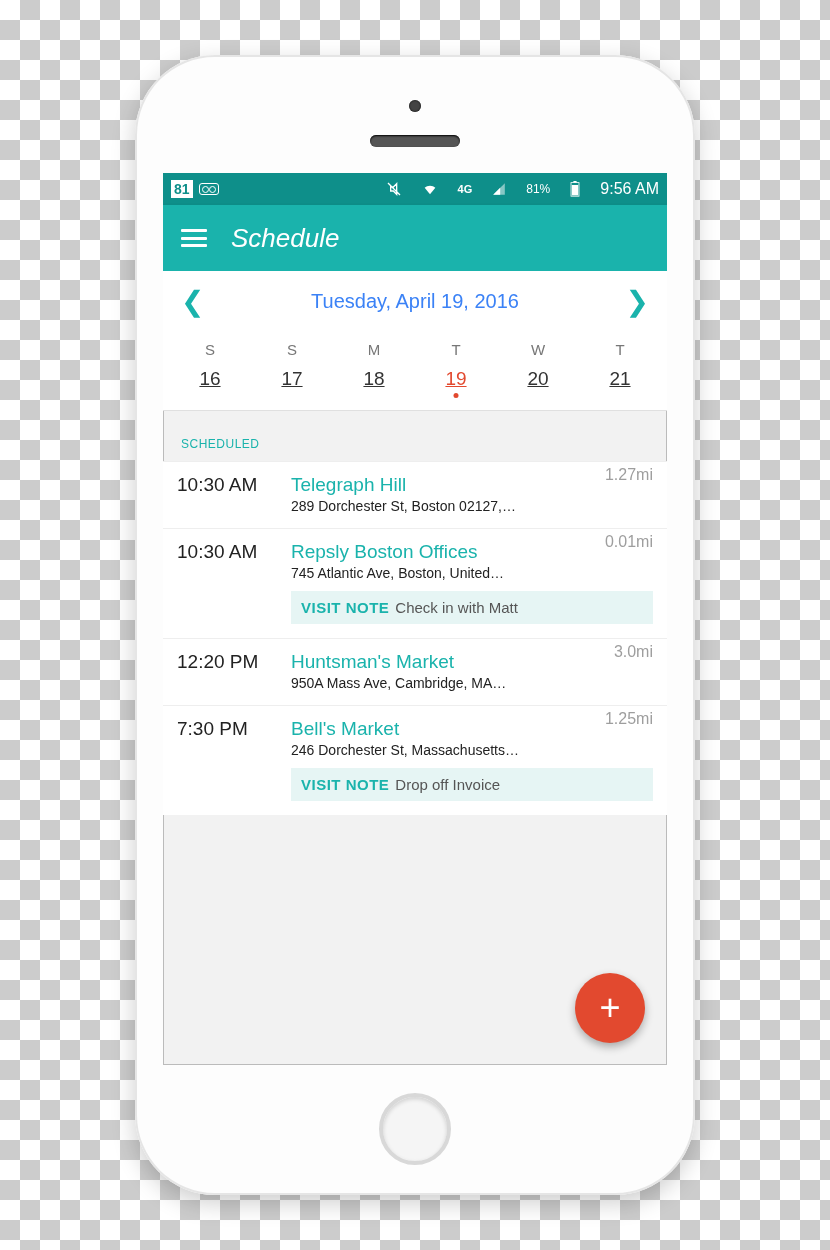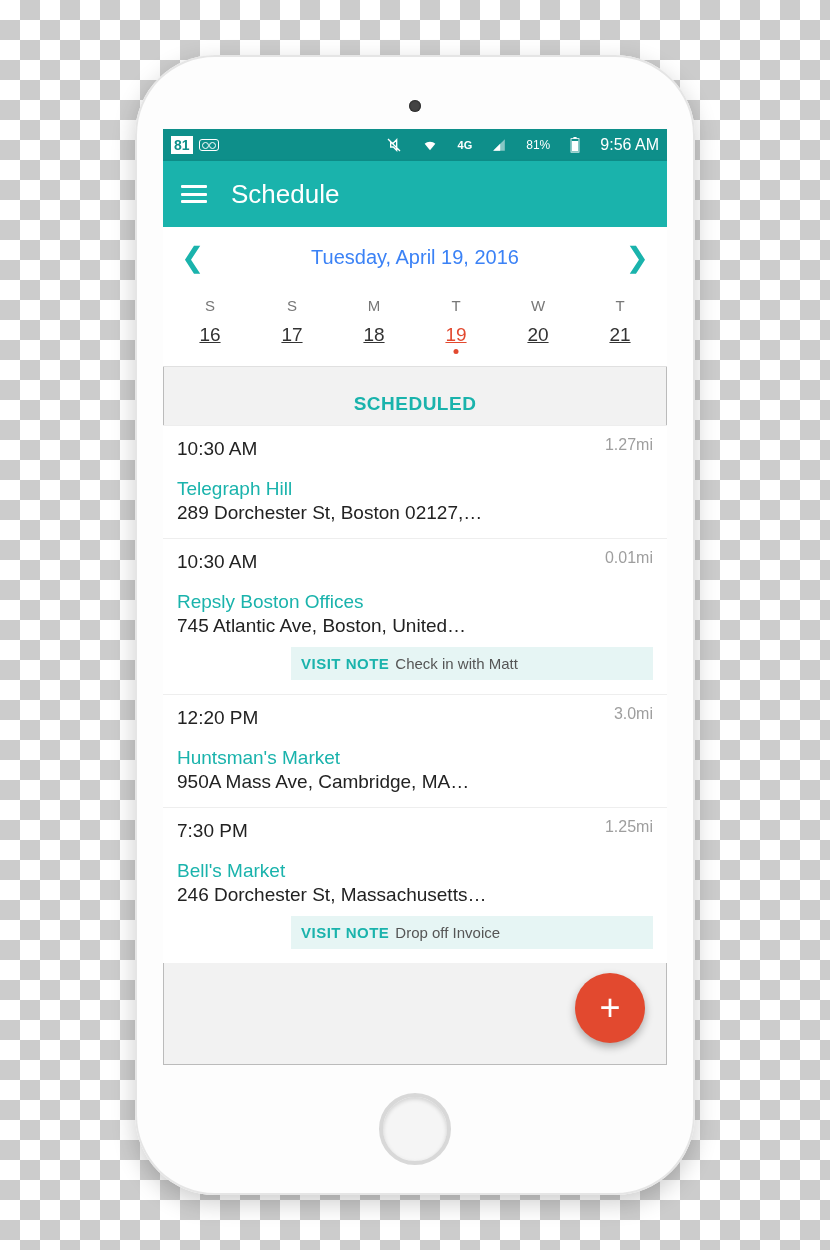--- a/index.html
+++ b/index.html
@@ -11,21 +11,21 @@
       linear-gradient(45deg,transparent 75%,#ccc 75%),
       linear-gradient(-45deg,transparent 75%,#ccc 75%);
     background-size: 40px 40px;
     background-position: 0 0,0 20px,20px -20px,-20px 0;
     background-color:#fff;
     display:flex; align-items:center; justify-content:center;
   }
   .phone {
     width: 560px; height: 1140px; background:#fdfdfd; border-radius:80px;
     box-shadow: 0 8px 25px rgba(0,0,0,.2), inset 0 0 0 2px #e5e5e5;
-    padding: 74px 28px 130px 28px; position:relative;
+    padding: 118px 28px 130px 28px; position:relative;
   }
   .camera { position:absolute; top:45px; left:50%; transform:translateX(-50%);
     width:12px; height:12px; border-radius:50%; background:#444; box-shadow:inset 0 0 2px #000; }
   .speaker { position:absolute; top:80px; left:50%; transform:translateX(-50%);
     width:90px; height:12px; border-radius:6px; background:#555; box-shadow:inset 0 1px 2px #000; }
   .home { position:absolute; bottom:30px; left:50%; transform:translateX(-50%);
     width:72px; height:72px; border-radius:50%; border:4px solid #d8d8d8; background:#f5f5f5;
     box-shadow:inset 0 2px 4px rgba(0,0,0,.15); }
   .screen { width:100%; height:100%; background:#f2f2f2; overflow:hidden; position:relative;
     box-shadow: inset 0 0 0 1px #bbb; }
@@ -37,45 +37,45 @@
   .vm { display:inline-block; width:20px; height:12px; border:1.5px solid #fff; border-radius:3px; position:relative; }
   .vm::before,.vm::after{content:"";position:absolute;width:5px;height:5px;border:1.5px solid #fff;border-radius:50%;top:2px;}
   .vm::before{left:2px;} .vm::after{right:2px;}
   .status-right { margin-left:auto; display:flex; align-items:center; gap:20px; font-size:15px; }
   .ic { display:inline-block; }
 
   .app-bar { height:66px; background:#1ab3ac; color:#fff; display:flex; align-items:center;
     padding:0 18px; gap:24px; box-shadow:0 2px 4px rgba(0,0,0,.2); }
   .hamburger { width:26px; height:18px; display:flex; flex-direction:column; justify-content:space-between; }
   .hamburger span { height:3px; background:#fff; border-radius:1px; }
-  .app-title { font-size:26px; font-weight:500; }
+  .app-title { font-size:26px; font-weight:500;font-style:italic; }
 
   .date-nav { background:#fff; height:60px; display:flex; align-items:center; justify-content:space-between;
     padding:0 18px; }
   .chev { color:#1ab3ac; font-size:28px; font-weight:300; }
   .date-label { color:#3b82f6; font-size:20px; }
 
   .week { background:#fff; display:grid; grid-template-columns:repeat(6,1fr); text-align:center;
     padding:6px 6px 14px 6px; border-bottom:1px solid #e0e0e0; }
   .dow { color:#777; font-size:15px; padding:4px 0; }
   .dnum { color:#333; font-size:19px; padding:6px 0; position:relative;text-decoration:underline; }
   .dnum.sel { color:#e2492f; }
   .dnum.sel::before { content:""; position:absolute; inset:0 14px; border:1px solid #eee; z-index:-1; }
   .dnum.sel::after { content:""; position:absolute; left:50%; bottom:-2px; transform:translateX(-50%);
     width:5px; height:5px; background:#e2492f; border-radius:50%; }
 
-  .section { padding:26px 18px 10px 18px; color:#1ab3ac; font-size:19px; font-weight:700; letter-spacing:.5px;text-align:center; }
+  .section { padding:26px 18px 10px 18px; color:#1ab3ac; font-size:12px; font-weight:400; letter-spacing:.5px; }
 
   .item { background:#fff; padding:12px 14px 14px 14px; border-top:1px solid #eee; position:relative; }
-  .item .dist { position:absolute; top:10px; right:14px; color:#9e9e9e; font-size:16px; }
-  .row1 { display:flex; gap:18px; align-items:baseline;flex-direction:column; }
+  .item .dist { position:absolute; top:4px; right:14px; color:#9e9e9e; font-size:16px; }
+  .row1 { display:flex; gap:18px; align-items:baseline; }
   .time { width:96px; color:#222; font-size:19px; }
   .body { flex:1; min-width:0; }
   .title { color:#1ab3ac; font-size:19px; margin-bottom:2px; }
-  .addr { color:#222; font-size:19px; white-space:nowrap; overflow:hidden; text-overflow:ellipsis; }
+  .addr { color:#222; font-size:14px; white-space:nowrap; overflow:hidden; text-overflow:ellipsis; }
   .note { margin:10px 0 0 114px; background:#e6f5f4; padding:8px 10px; font-size:15px; color:#555;
     white-space:nowrap; overflow:hidden; text-overflow:ellipsis; }
   .note b { color:#1ab3ac; font-weight:700; letter-spacing:.5px; margin-right:6px; }
 
   .fab { position:absolute; right:22px; bottom:22px; width:70px; height:70px; border-radius:50%;
     background:#e2492f; color:#fff; display:flex; align-items:center; justify-content:center;
     box-shadow:0 4px 8px rgba(0,0,0,.3); font-size:36px; font-weight:300; }
   svg { display:block; }
 </style>
 </head>

